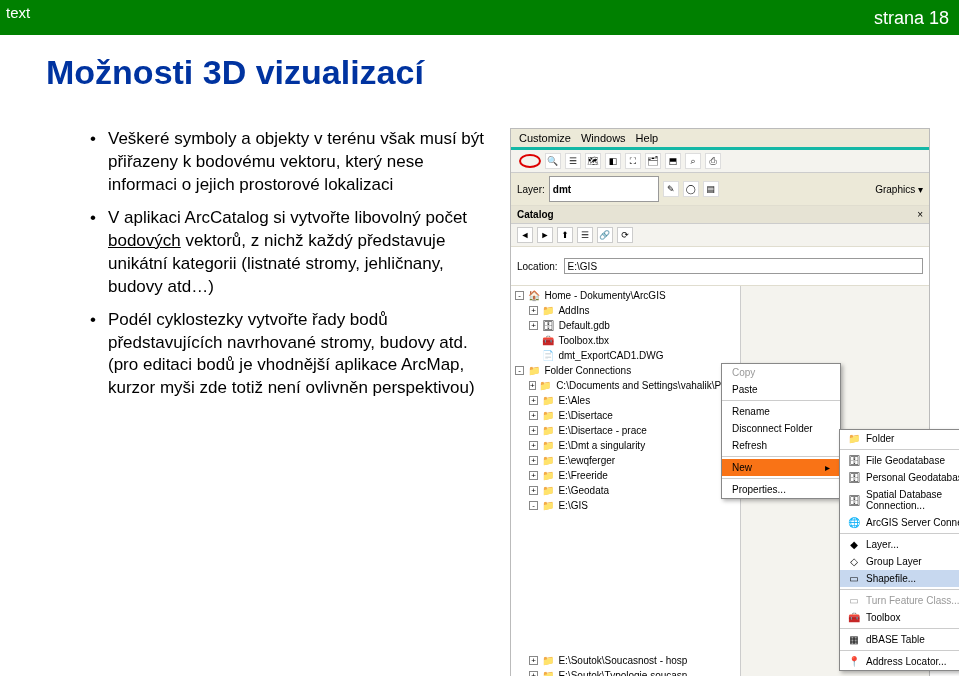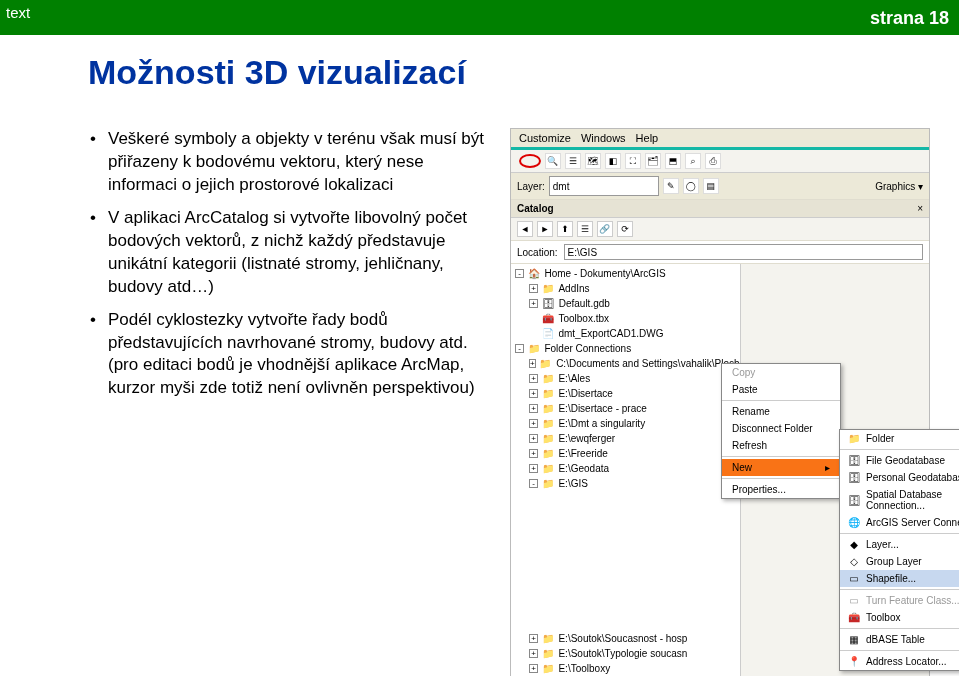--- a/index.html
+++ b/index.html
@@ -15,26 +15,26 @@
     background: #008000;
     color: #fff;
     display: flex;
     justify-content: space-between;
     align-items: flex-start;
     padding: 4px 10px 6px 6px;
     font-size: 15px;
   }
   .header-left { line-height: 1.2; }
   .header-left .line1 { font-weight: bold; }
-  .header-right { font-size: 18px; padding-top: 4px; font-weight: bold; }
+  .header-right { font-size: 18px; padding-top: 4px; }
   .slide-title {
     color: #0033a0;
     font-weight: bold;
     font-size: 34px;
-    margin: 18px 0 36px 88px;
+    margin: 18px 0 36px 46px;
   }
   .content {
     display: flex;
     gap: 20px;
     padding: 0 0 0 90px;
   }
   .bullets {
     width: 400px;
     font-size: 17px;
     color: #000;
@@ -45,21 +45,21 @@
     padding-left: 18px;
     margin-bottom: 10px;
     line-height: 1.35;
   }
   .bullets li::before {
     content: "•";
     position: absolute;
     left: 0;
     top: 0;
   }
-  .underline { }
+  .underline { text-decoration: underline; }
   .screenshot {
     width: 420px;
     border: 1px solid #bbb;
     font-size: 10px;
     position: relative;
     background: #f4f3ee;
   }
   .menubar {
     display: flex;
     gap: 10px;
@@ -101,26 +101,27 @@
     display: flex;
     gap: 2px;
     justify-content: space-between;
     align-items: center;
     padding: 3px 6px;
     background: #ece9d8;
     border-bottom: 1px solid #e0ddcf;
     font-size: 10px;
   }
   .layer-row input.layer-sel {
-    height: 20px;
+    height: 26px;
     width: 110px;
     font-size: 10px;
     border: 1px solid #999;
     padding: 0 3px;
     background: #fff;
+    font-weight: bold;
   }
   .catalog-title {
     background: #e6e3d4;
     padding: 3px 6px;
     font-weight: bold;
     border-bottom: 1px solid #ccc;
     display: flex;
     justify-content: space-between;
     align-items: center;
   }
@@ -136,21 +137,21 @@
     width: 16px; height: 16px;
     border: 1px solid #ccc;
     background: #fff;
     font-size: 9px;
     display: flex; align-items: center; justify-content: center;
   }
   .loc-row {
     display: flex;
     align-items: center;
     gap: 6px;
-    padding: 3px 6px;
+    padding: 11px 6px;
     border-bottom: 1px solid #e0ddcf;
     background: #fff;
   }
   .loc-row input {
     flex: 1;
     height: 16px;
     font-size: 10px;
     border: 1px solid #999;
     padding: 0 3px;
   }

